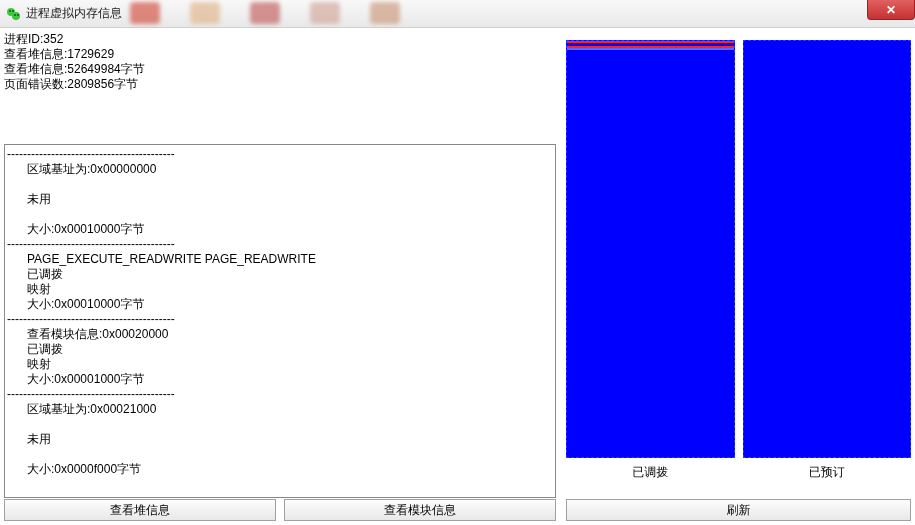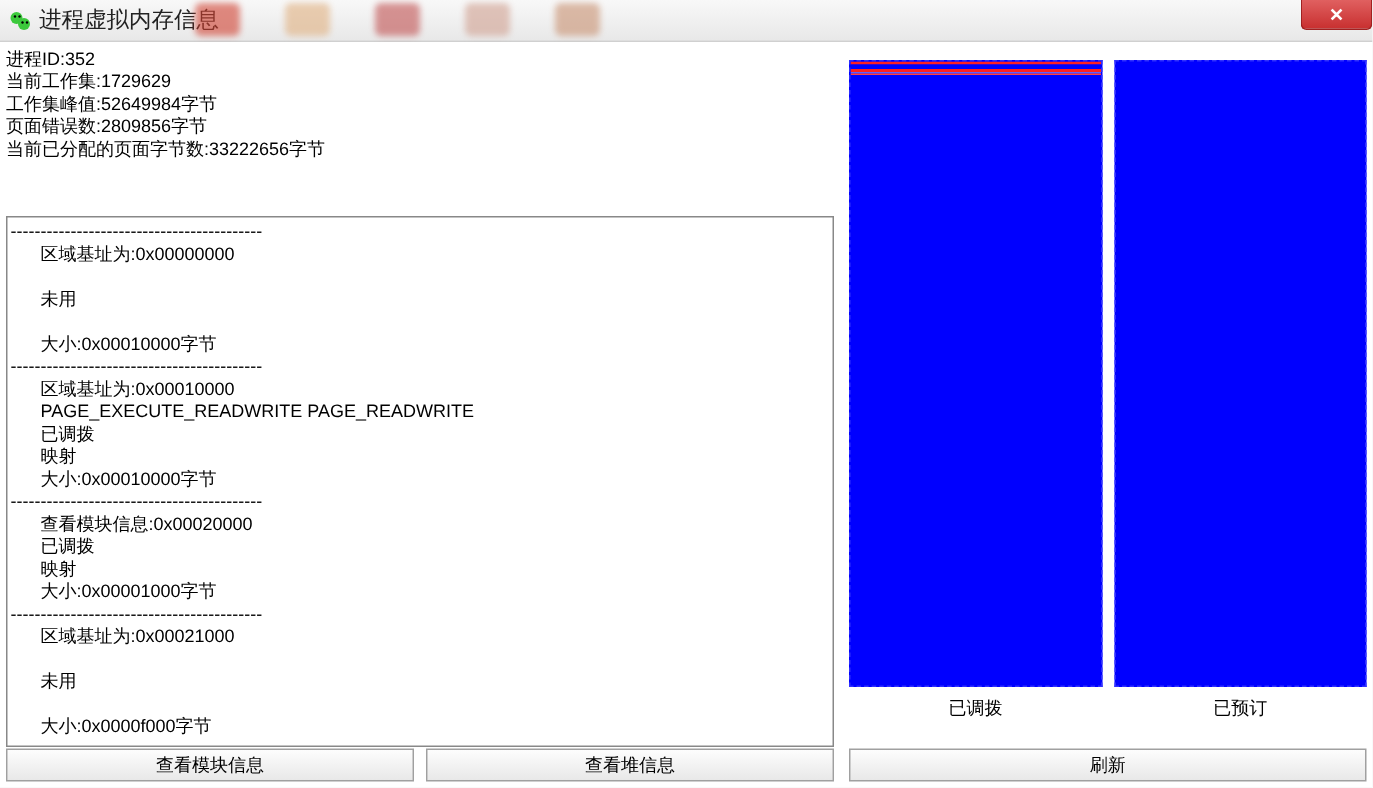--- a/index.html
+++ b/index.html
@@ -1,21 +1,21 @@
 <!DOCTYPE html>
 <html><head>
 <meta charset="utf-8">
 <style>
   * { box-sizing: border-box; margin: 0; padding: 0; }
   body { font-family: "Microsoft YaHei", SimSun, Arial, sans-serif; font-size: 12px; background: #f0f0f0; width: 915px; height: 525px; overflow: hidden; position: relative; }
   
   .titlebar { height: 28px; background: linear-gradient(to bottom, #f8f8f8, #e8e8e8); display: flex; align-items: center; padding: 0 6px; border-bottom: 1px solid #d0d0d0; position: relative; }
   .titlebar-icon { width: 16px; height: 16px; margin-right: 4px; }
   .titlebar-icon svg { width: 16px; height: 16px; }
-  .titlebar-title { font-size: 15px; color: #222; }
+  .titlebar-title { font-size: 12px; color: #222; }
   .bg-blur { position: absolute; left: 130px; top: 2px; height: 24px; display: flex; gap: 30px; filter: blur(2px); opacity: 0.6; }
   .bg-blur span { display: inline-block; width: 30px; height: 22px; border-radius: 4px; }
   .close-btn { position: absolute; right: 0; top: 0; width: 48px; height: 20px; background: linear-gradient(to bottom, #e06060, #c83030); border-radius: 0 0 4px 4px; display: flex; align-items: center; justify-content: center; color: #fff; font-weight: bold; font-size: 12px; cursor: pointer; border: 1px solid #a02020; border-top: none; }
   
   .content { position: absolute; top: 28px; left: 0; right: 0; bottom: 0; background: #fff; }
   
   .info-block { position: absolute; left: 4px; top: 4px; right: 344px; font-size: 12px; line-height: 15px; color: #000; }
   .info-block div { white-space: nowrap; }
   
   .region-list { position: absolute; left: 4px; top: 116px; width: 552px; height: 354px; border: 1px solid #888; background: #fff; overflow-y: scroll; font-size: 12px; line-height: 15px; padding: 2px 0 2px 2px; }
@@ -63,35 +63,33 @@
   </div>
   <div class="close-btn">
     <span>✕</span>
   </div>
 </div>
 
 <div class="content">
 
   <div class="info-block">
     <div>进程ID:352</div>
-    <div>当前工作集:1729629</div>
-    <div>工作集峰值:52649984字节</div>
+    <div>查看堆信息:1729629</div>
+    <div>查看堆信息:52649984字节</div>
     <div>页面错误数:2809856字节</div>
-    <div>当前已分配的页面字节数:33222656字节</div>
   </div>
 
   <div class="region-list" id="region-list">
       <div class="sep">------------------------------------------</div>
       <div class="line">区域基址为:0x00000000</div>
       <div class="line">&nbsp;</div>
       <div class="line">未用</div>
       <div class="line">&nbsp;</div>
       <div class="line">大小:0x00010000字节</div>
       <div class="sep">------------------------------------------</div>
-      <div class="line">区域基址为:0x00010000</div>
       <div class="line">PAGE_EXECUTE_READWRITE PAGE_READWRITE</div>
       <div class="line">已调拨</div>
       <div class="line">映射</div>
       <div class="line">大小:0x00010000字节</div>
       <div class="sep">------------------------------------------</div>
       <div class="line">查看模块信息:0x00020000</div>
       <div class="line">已调拨</div>
       <div class="line">映射</div>
       <div class="line">大小:0x00001000字节</div>
       <div class="sep">------------------------------------------</div>
@@ -115,20 +113,20 @@
       </div>
       <div class="mem-label">已调拨</div>
     </div>
     <div class="mem-col">
       <div class="mem-box"></div>
       <div class="mem-label">已预订</div>
     </div>
   </div>
 
   <div class="btn-row-left">
+    <button class="btn">查看堆信息</button>
     <button class="btn">查看模块信息</button>
-    <button class="btn">查看堆信息</button>
   </div>
   <div class="btn-row-right">
     <button class="btn">刷新</button>
   </div>
 
 </div>
 
 </body></html>

